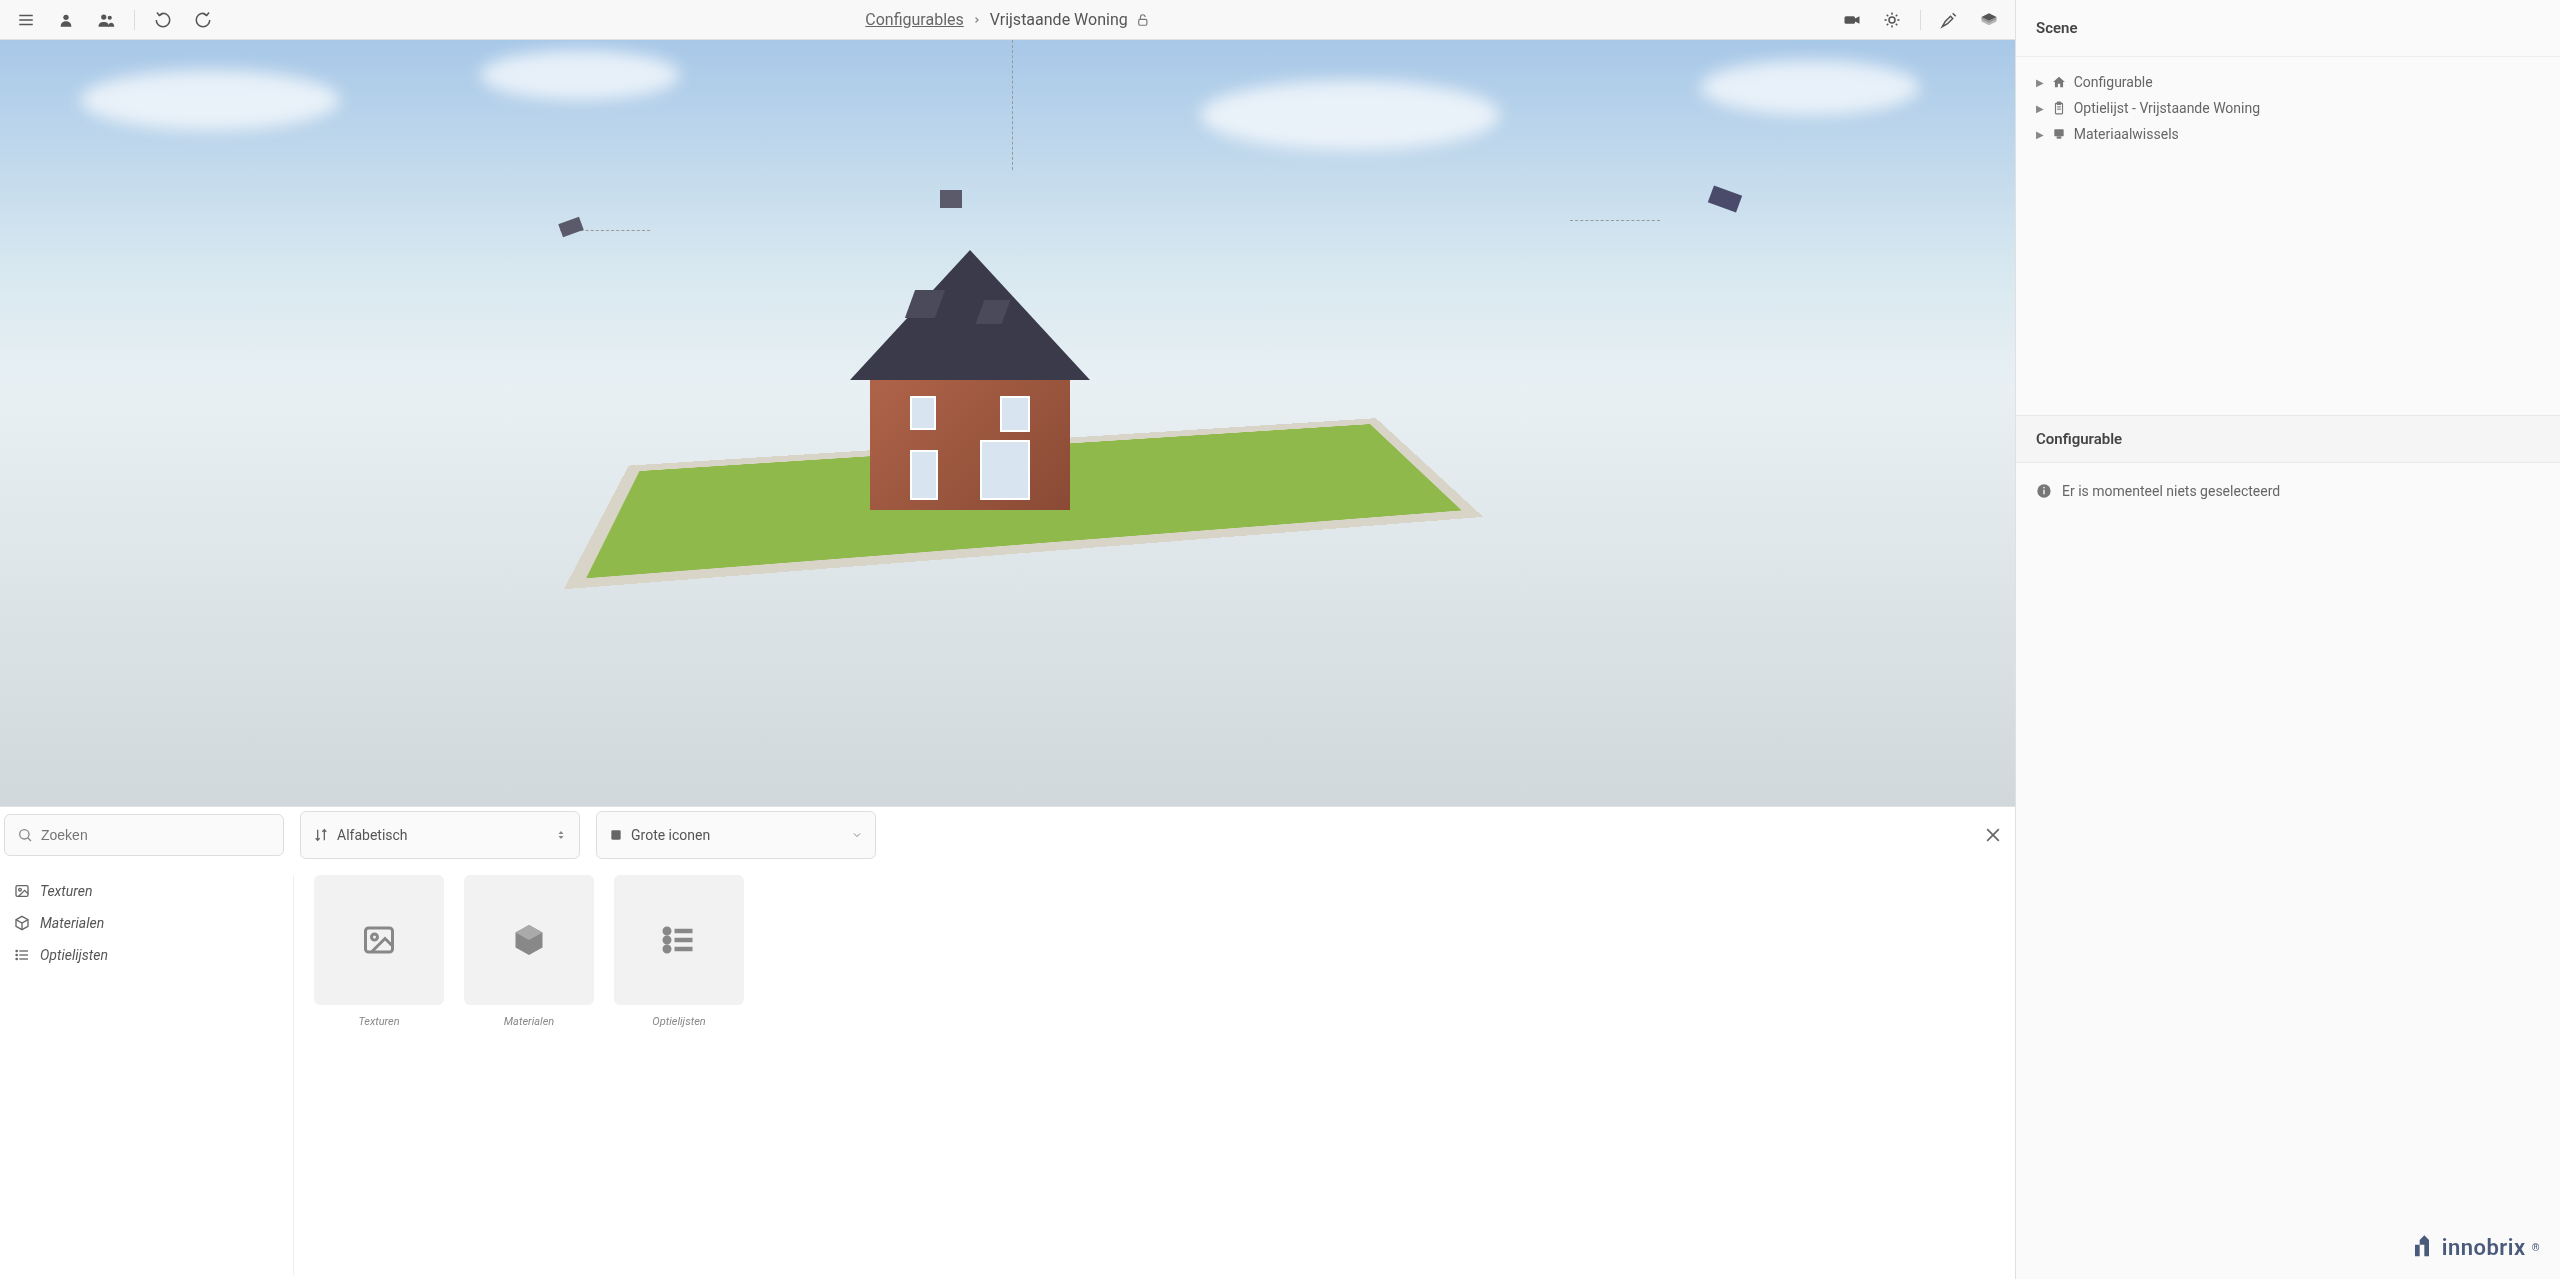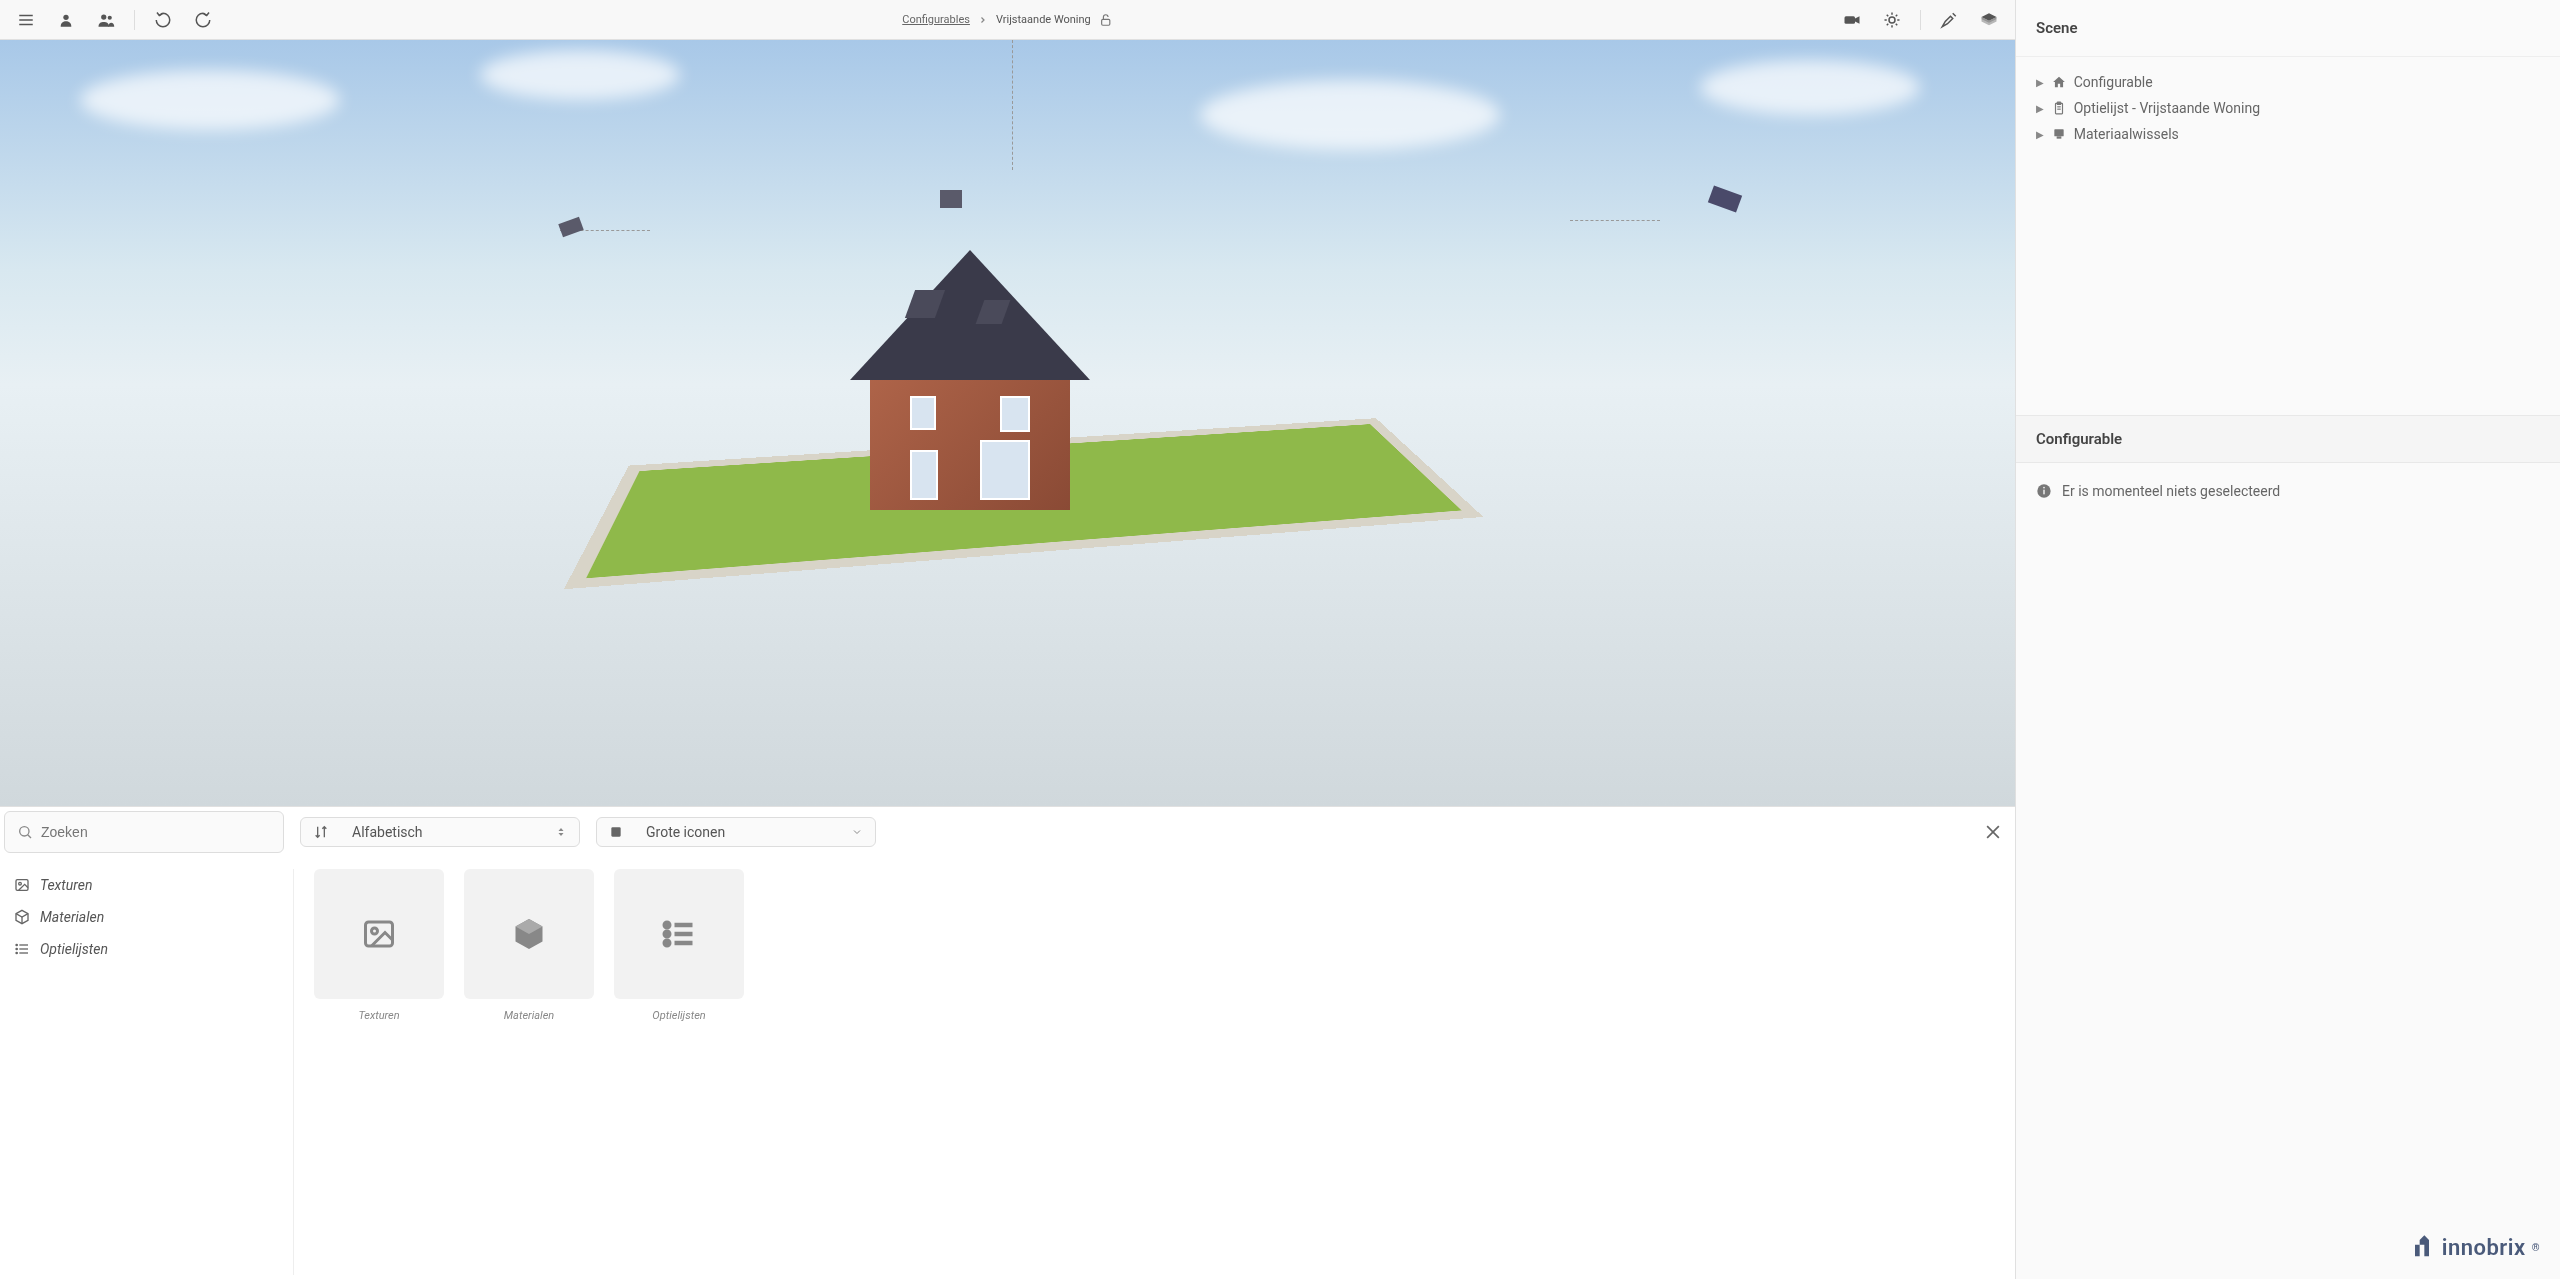--- a/index.html
+++ b/index.html
@@ -34,21 +34,21 @@
     .toolbar-divider {
       width: 1px; height: 20px; background: #ddd; margin: 0 6px;
     }
     .breadcrumb {
       position: absolute;
       left: 50%;
       transform: translateX(-50%);
       display: flex;
       align-items: center;
       gap: 8px;
-      font-size: 11px;
+      font-size: 16px;
       color: #555;
     }
     .breadcrumb-link { color: #666; text-decoration: underline; cursor: pointer; }
     .breadcrumb-current { color: #555; }
     .toolbar-right {
       margin-left: auto;
       display: flex; align-items: center; gap: 4px;
     }
     
     
@@ -125,27 +125,27 @@
       align-items: center;
       padding: 0 12px;
       gap: 8px;
       background: #fafafa;
     }
     .search-box input {
       border: none; outline: none; background: transparent;
       font-size: 14px; flex: 1; color: #666;
     }
     .select-box {
-      height: 30px;
+      height: 48px;
       border: 1px solid #ddd;
       border-radius: 6px;
       display: flex;
       align-items: center;
       padding: 0 12px;
-      gap: 23px;
+      gap: 8px;
       background: #fafafa;
       font-size: 14px;
       color: #555;
       flex: 0 0 280px;
       cursor: pointer;
     }
     .select-box .chev { margin-left: auto; }
     .close-panel {
       margin-left: auto;
       width: 36px; height: 36px;

